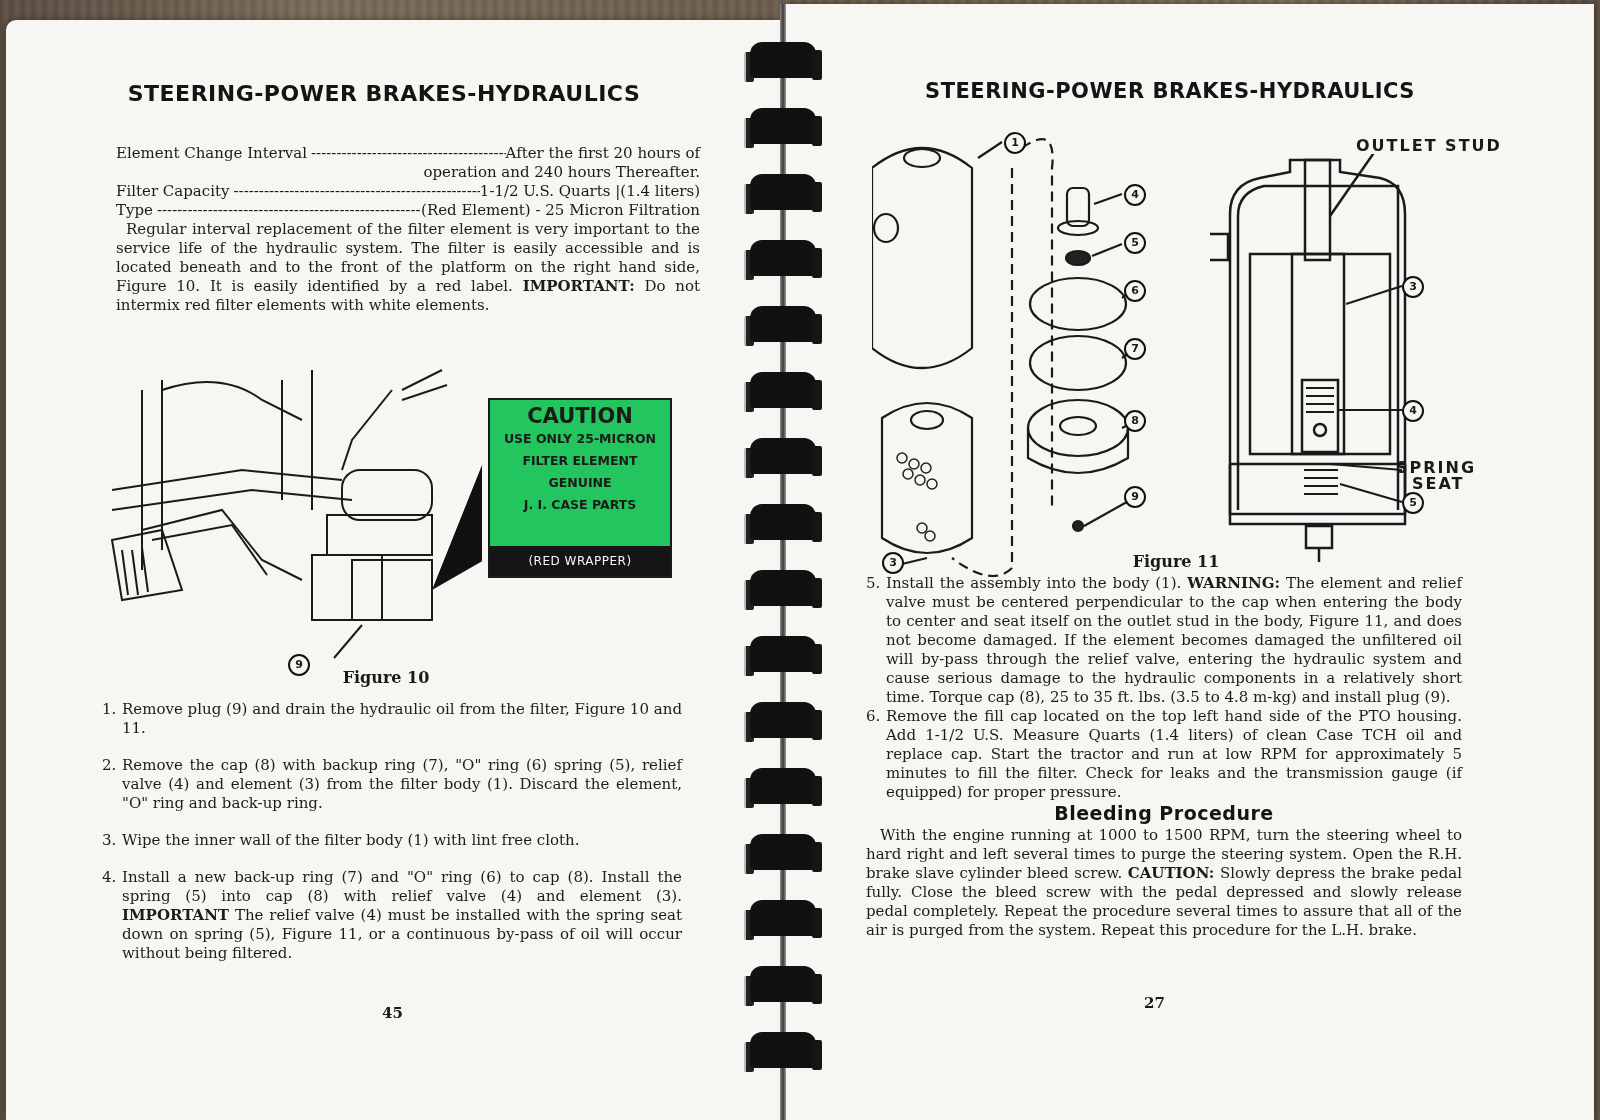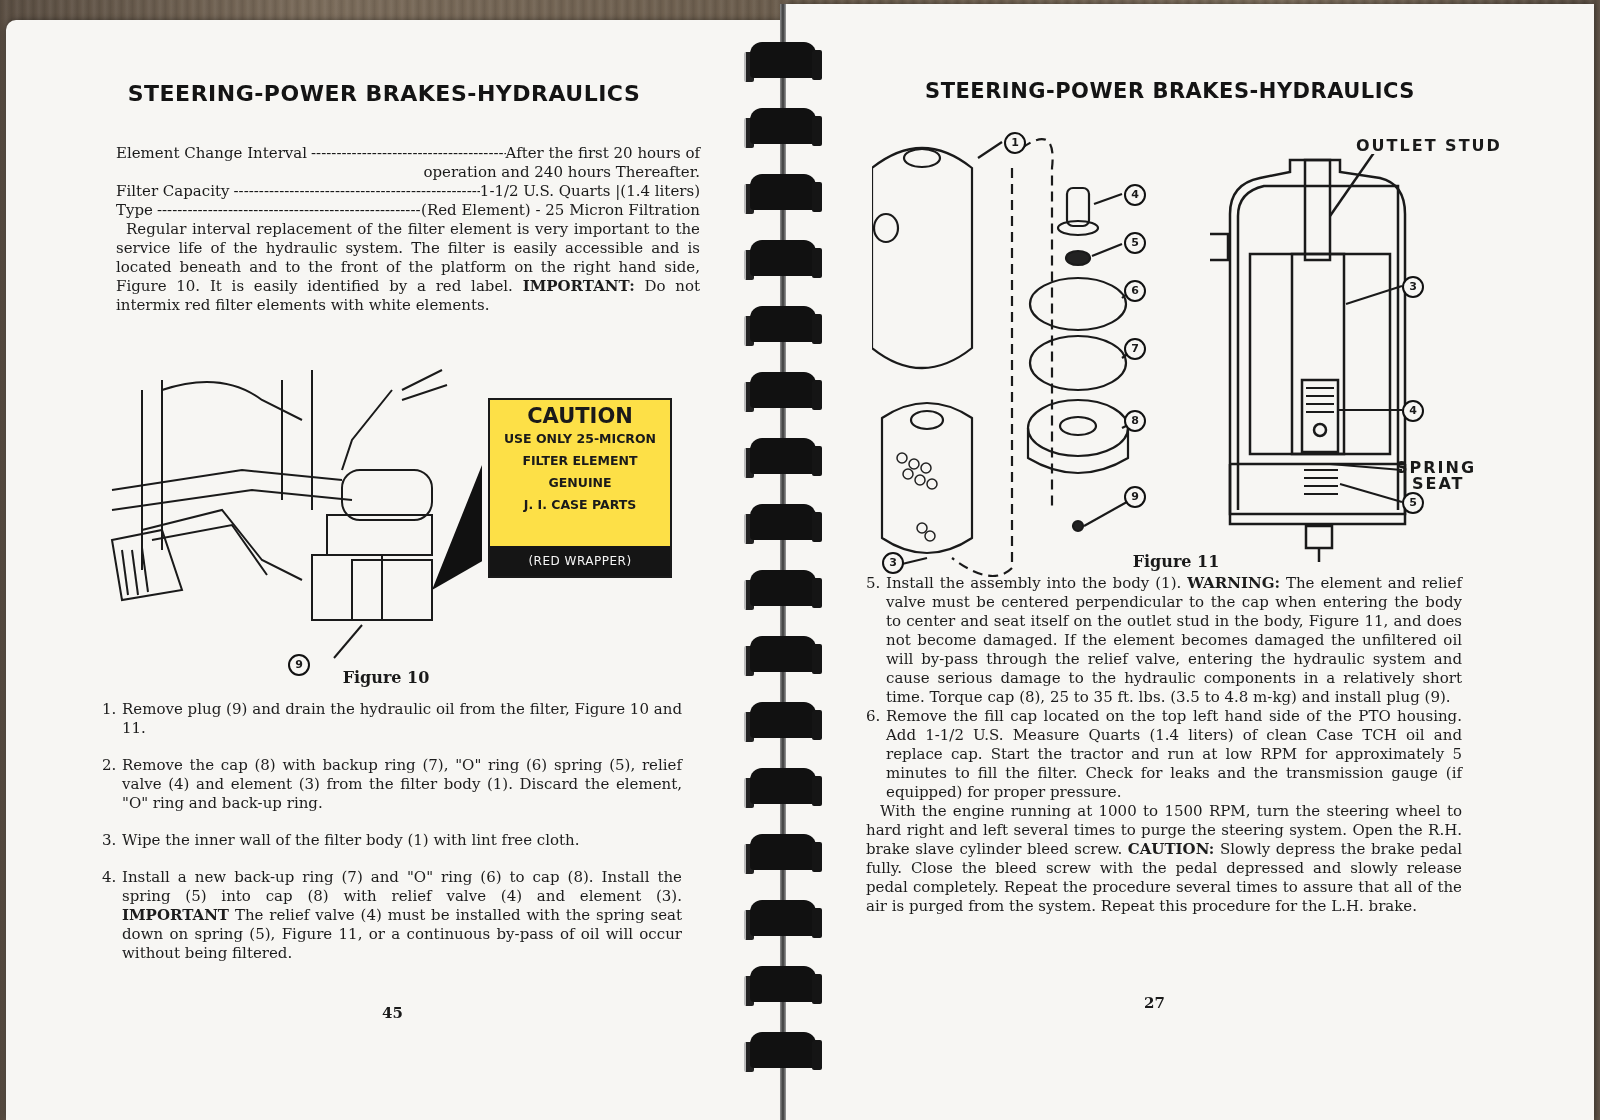--- a/index.html
+++ b/index.html
@@ -63,21 +63,21 @@
   .spec-value { white-space: nowrap; }
   .step { display: flex; }
   .step-num { width: 20px; flex: none; }
   .step-body { flex: 1; text-align: justify; }
   .b { font-weight: bold; }
   .caption { font-size: 16px; font-weight: bold; text-align: center; }
   .page-num { font-size: 15px; font-weight: bold; }
 
   .caution-box {
     position: absolute; left: 482px; top: 378px; width: 184px; height: 180px;
-    border: 2px solid #1a1a1a; background: #fde047;
+    border: 2px solid #1a1a1a; background: #22c55e;
     font-family: "DejaVu Sans", "Liberation Sans", sans-serif;
     text-align: center;
   }
   .caution-box .c-title { font-size: 21px; font-weight: bold; margin-top: 4px; }
   .caution-box .c-line { font-size: 12.5px; font-weight: bold; line-height: 22px; }
   .caution-box .c-foot {
     position: absolute; left: 0; right: 0; bottom: 0; height: 30px;
     background: #151515; color: #f5f5f5; font-size: 12px; line-height: 30px; letter-spacing: 0.5px;
   }
   .callout {
@@ -290,20 +290,21 @@
       <span class="step-body">
         <span>Install the assembly into the body (1).</span>
         <span class="b">WARNING:</span>
         <span>The element and relief valve must be centered perpendicular to the cap when entering the body to center and seat itself on the outlet stud in the body, Figure 11, and does not become damaged. If the element becomes damaged the unfiltered oil will by-pass through the relief valve, entering the hydraulic system and cause serious damage to the hydraulic components in a relatively short time. Torque cap (8), 25 to 35 ft. lbs. (3.5 to 4.8 m-kg) and install plug (9).</span>
       </span>
     </div>
     <div class="step">
       <span class="step-num">6.</span>
       <span class="step-body">Remove the fill cap located on the top left hand side of the PTO housing. Add 1-1/2 U.S. Measure Quarts (1.4 liters) of clean Case TCH oil and replace cap. Start the tractor and run at low RPM for approximately 5 minutes to fill the filter. Check for leaks and the transmission gauge (if equipped) for proper pressure.</span>
     </div>
+    <div class="heading" style="font-size:19px; margin:2px 0 2px 0;">Bleeding Procedure</div>
     <p style="text-indent:14px;">
       <span>With the engine running at 1000 to 1500 RPM, turn the steering wheel to hard right and left several times to purge the steering system. Open the R.H. brake slave cylinder bleed screw.</span>
       <span class="b">CAUTION:</span>
       <span>Slowly depress the brake pedal fully. Close the bleed screw with the pedal depressed and slowly release pedal completely. Repeat the procedure several times to assure that all of the air is purged from the system. Repeat this procedure for the L.H. brake.</span>
     </p>
   </div>
 
   <div class="page-num abs" style="left:358px; top:990px;">27</div>
 </div>
 

